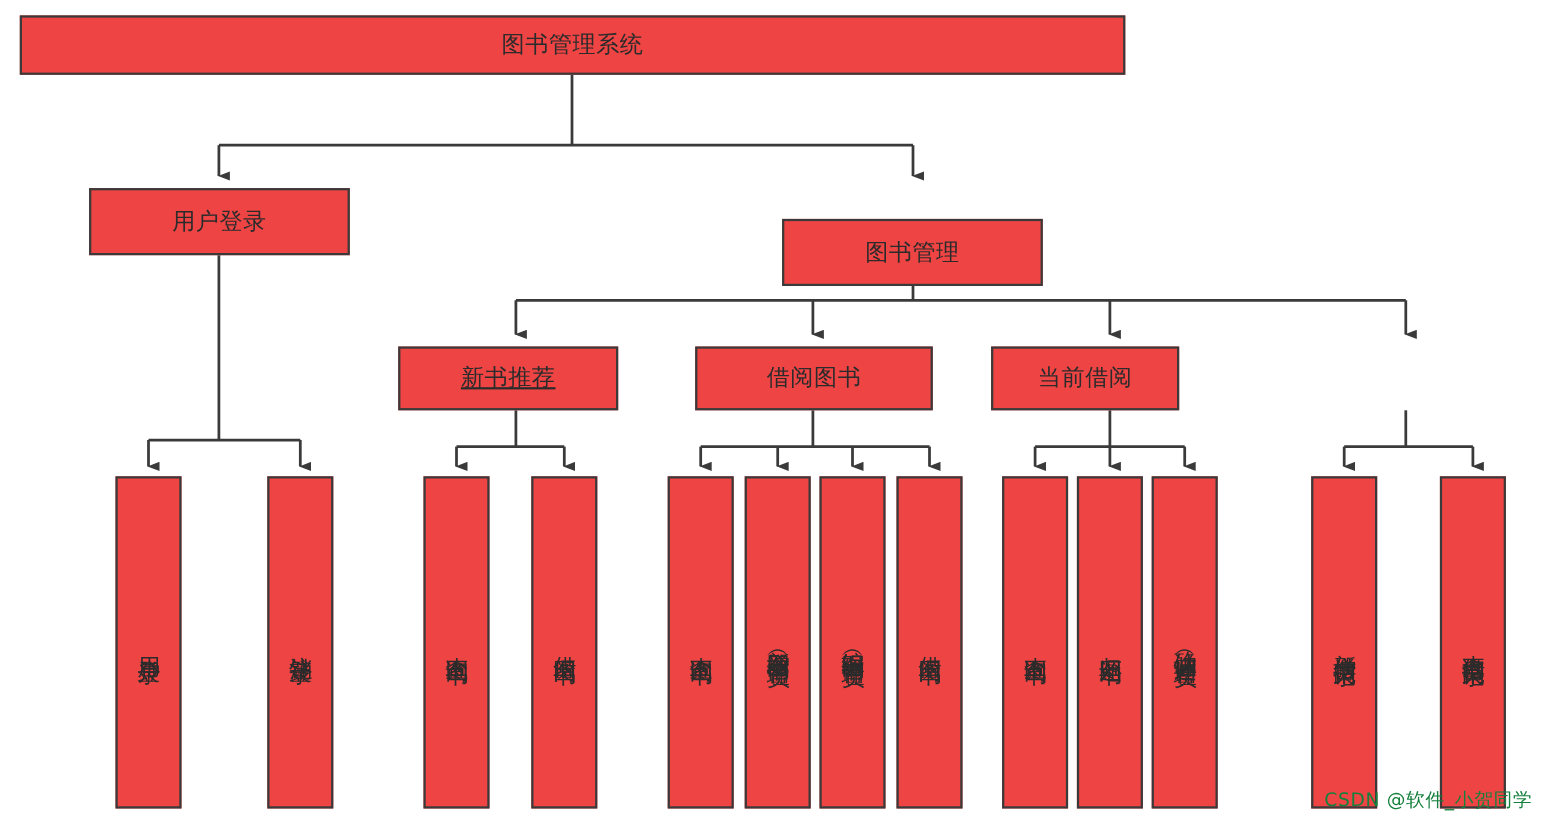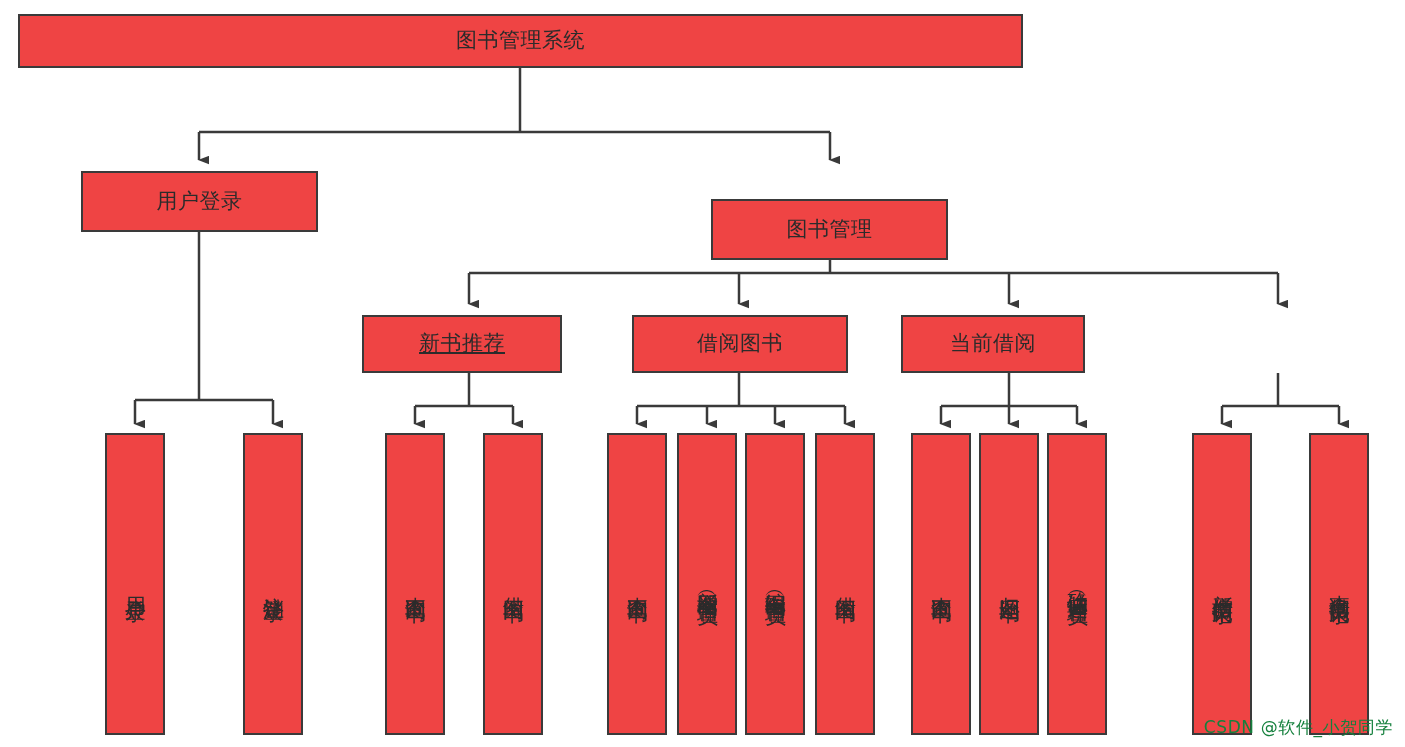--- a/index.html
+++ b/index.html
@@ -146,21 +146,21 @@
   <div class="node horizontal" style="left:711px; top:171px; width:237px; height:61px;margin-top:28px;">
     <span class="label">图书管理</span>
   </div>
 
   <div class="node horizontal" style="left:362px; top:315px; width:200px; height:58px;text-decoration:underline;">
     <span class="label">新书推荐</span>
   </div>
   <div class="node horizontal" style="left:632px; top:315px; width:216px; height:58px;">
     <span class="label">借阅图书</span>
   </div>
-  <div class="node horizontal" style="left:901px; top:315px; width:184px; height:58px;">
+  <div class="node horizontal" style="left:901px; top:315px; width:171px; height:58px;">
     <span class="label">当前借阅</span>
   </div>
 
   <div class="node vertical" style="left:105px; top:433px; width:60px; height:302px;">
     <span class="label">用户登录</span>
   </div>
   <div class="node vertical" style="left:243px; top:433px; width:60px; height:302px;">
     <span class="label">注销登录</span>
   </div>
 

